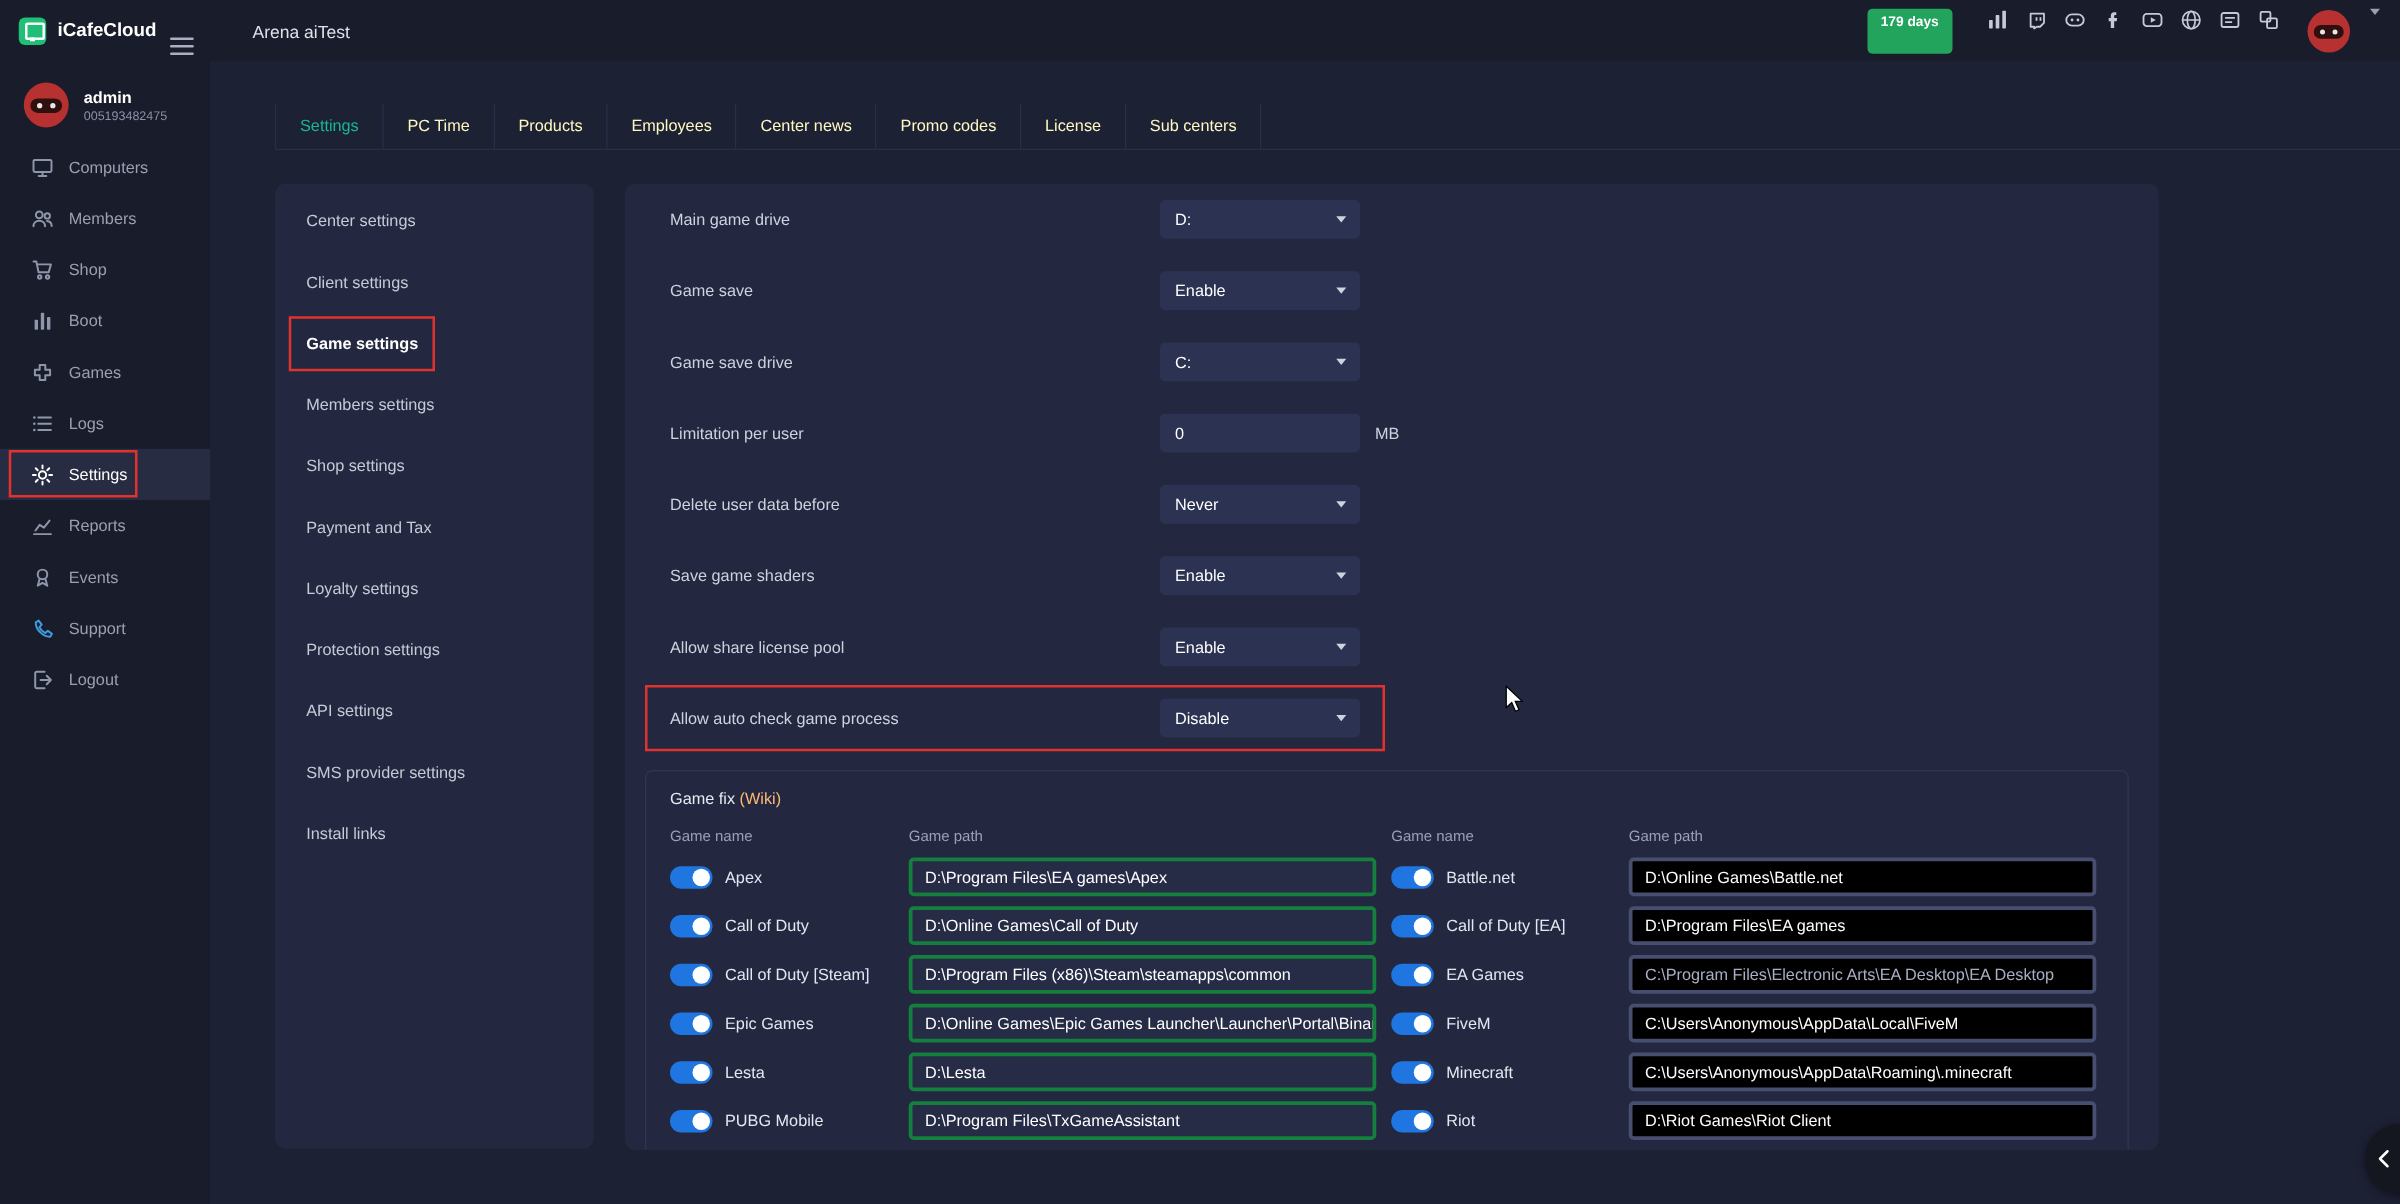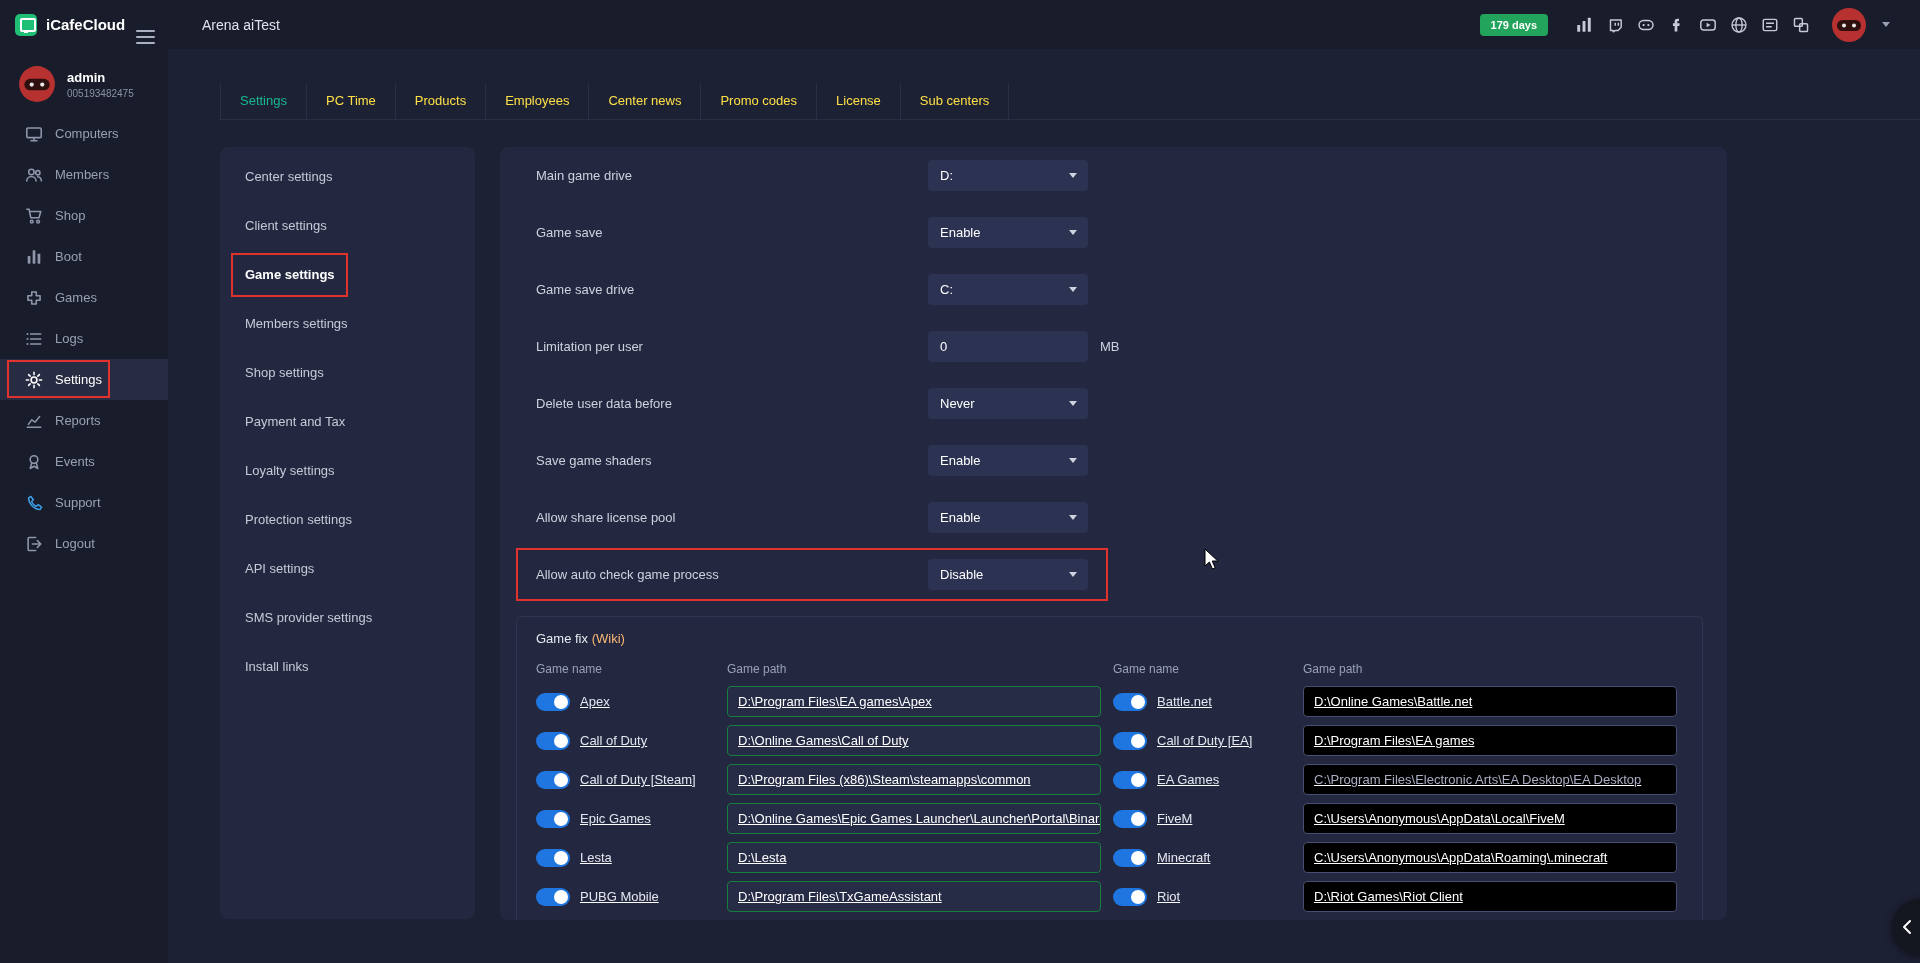--- a/index.html
+++ b/index.html
@@ -12,21 +12,21 @@
   
   .topbar { position:absolute; top:0; left:0; width:1920px; height:49px; background:#191c2a; display:flex; align-items:center; z-index:20; }
   .brand { display:flex; align-items:center; gap:9px; padding-left:15px; width:168px; position:relative; flex:none; }
   .brand-logo { width:22px; height:22px; background:#1fbf75; border-radius:5px; position:relative; flex:none; }
   .brand-logo::after { content:""; position:absolute; left:5px; top:4px; width:12px; height:10px; border:2px solid #fff; border-radius:2px; }
   .brand-logo::before { content:""; position:absolute; left:9px; bottom:3px; width:4px; height:3px; background:#fff; }
   .brand-name { font-size:15px; font-weight:bold; color:#fff; }
   .hamburger { position:absolute; left:136px; top:16px; width:19px; cursor:pointer; }
   .hamburger span { display:block; height:2px; background:#aab0c2; margin-bottom:4px; border-radius:1px; }
   .top-title { margin-left:34px; font-size:14px; color:#dfe2ea; }
-  .top-right { margin-left:auto; display:flex; align-items:center; padding-right:30px; gap:13px; }
+  .top-right { margin-left:auto; display:flex; padding-right:16px; gap:13px; }
   .badge { background:#22a45c; color:#fff; font-size:11px; font-weight:bold; padding:5px 11px; border-radius:4px; margin-right:14px; cursor:pointer; }
   .tb-icon { width:18px; height:18px; color:#c6cad6; display:flex; align-items:center; justify-content:center; cursor:pointer; }
   .tb-icon svg { width:18px; height:18px; }
   .avatar { border-radius:50%; display:block; }
   .avatar-sm { width:36px; height:36px; margin-left:8px; cursor:pointer; }
   .user-caret { width:0; height:0; border-left:4.5px solid transparent; border-right:4.5px solid transparent; border-top:5px solid #9aa0b5; margin-left:2px; cursor:pointer; }
   
   .sidebar { position:absolute; top:49px; left:0; width:168px; height:914px; background:#191c2a; z-index:10; }
   .user-block { display:flex; align-items:center; padding:16px 0 10px 18px; }
   .user-avatar { width:38px; height:38px; flex:none; }
@@ -37,21 +37,21 @@
   .side-item .sicon { width:18px; height:18px; margin-right:12px; display:flex; color:#8f96ab; flex:none; }
   .side-item .sicon svg { width:18px; height:18px; }
   .side-item.active { background:#272c42; color:#fff; }
   .side-item.active .sicon { color:#fff; }
   .side-item.support-colored .sicon { color:#3d9be2; }
   .slabel { font-size:13px; }
   
   .annotation { position:absolute; border:2px solid #e2322d; pointer-events:none; z-index:30; }
   
   .tabs { position:absolute; left:220px; top:83px; right:0; height:37px; border-bottom:1px solid #2a2f48; display:flex; z-index:5; }
-  .tab { padding:0 19px; line-height:36px; font-size:13px; color:#fde047; border-left:1px solid #2a2f48; cursor:pointer; white-space:nowrap; }
+  .tab { padding:0 19px; line-height:36px; font-size:13px; color:#fef9c3; border-left:1px solid #2a2f48; cursor:pointer; white-space:nowrap; }
   .tab:last-of-type { border-right:1px solid #2a2f48; }
   .tab.active { color:#17b890; }
   
   .nav-card { position:absolute; left:220px; top:147px; width:255px; height:772px; background:#232840; border-radius:8px; padding-top:5px; z-index:5; }
   .nav-item { height:49px; display:flex; align-items:center; padding-left:25px; font-size:13px; color:#c6cad6; position:relative; cursor:pointer; }
   .nav-item.active { color:#fff; font-weight:bold; }
   
   .panel { position:absolute; left:500px; top:147px; width:1227px; height:773px; background:#232840; border-radius:8px; overflow:hidden; z-index:5; }
   .form-row { height:57px; display:flex; align-items:center; padding-left:36px; position:relative; }
   .form-label { width:392px; font-size:13px; color:#ced2de; flex:none; }
@@ -60,25 +60,25 @@
   .caret { position:absolute; right:11px; width:0; height:0; border-left:4.5px solid transparent; border-right:4.5px solid transparent; border-top:5.5px solid #cfd3dd; }
   .text-input { width:160px; height:31px; background:#2c3252; border-radius:4px; display:flex; align-items:center; padding:0 12px; font-size:13px; color:#fff; cursor:text; flex:none; }
   .suffix { margin-left:12px; font-size:13px; color:#ced2de;text-align:right; }
   
   .gamefix { position:absolute; left:16px; top:469px; width:1187px; height:480px; border:1px solid #30364f; border-radius:6px; }
   .gf-title { padding:14px 0 0 19px; font-size:13px; color:#e8eaf0; }
   .gf-wiki { color:#fdba74; cursor:pointer; }
   .gf-grid { display:grid; grid-template-columns:191px 374px 12px 190px 374px; align-items:center; padding-left:19px; }
   .gf-headers { margin-top:16px; font-size:12px; color:#9aa0b5; }
   .gf-rows { margin-top:6px; }
-  .gf-row { height:39px;text-decoration:underline; }
+  .gf-row { height:39px; }
   .gf-name { display:flex; align-items:center; gap:10px; font-size:13px; color:#e4e7ef; }
   .toggle { width:34px; height:18px; border-radius:9px; background:#1f76e0; position:relative; display:inline-block; cursor:pointer; flex:none; }
   .toggle .knob { position:absolute; right:2px; top:2px; width:14px; height:14px; border-radius:50%; background:#fff; }
-  .gf-path { height:31px; background:#262b46; border:1px solid #15803d; border-radius:4px; display:flex; align-items:center; padding:0 10px; font-size:13px; color:#fff; white-space:nowrap; overflow:hidden; cursor:text; }
+  .gf-path { height:31px; background:#262b46; border:3px solid #15803d; border-radius:4px; display:flex; align-items:center; padding:0 10px; font-size:13px; color:#fff; white-space:nowrap; overflow:hidden; cursor:text; }
   .gf-path.light { background:#000000; border-color:#484e70; }
   .gf-path.muted-text { color:#a9aec3; }
   
   .float-btn { position:absolute; left:1892px; top:899px; width:56px; height:56px; border-radius:50%; background:#14171f; box-shadow:0 2px 8px rgba(0,0,0,.5); z-index:40; display:flex; align-items:center; cursor:pointer; }
   .float-btn svg { margin-left:9px; }
   .cursor { position:absolute; left:1204px; top:548px; z-index:50; pointer-events:none; }
 </style>
 </head>
 <body>
 

